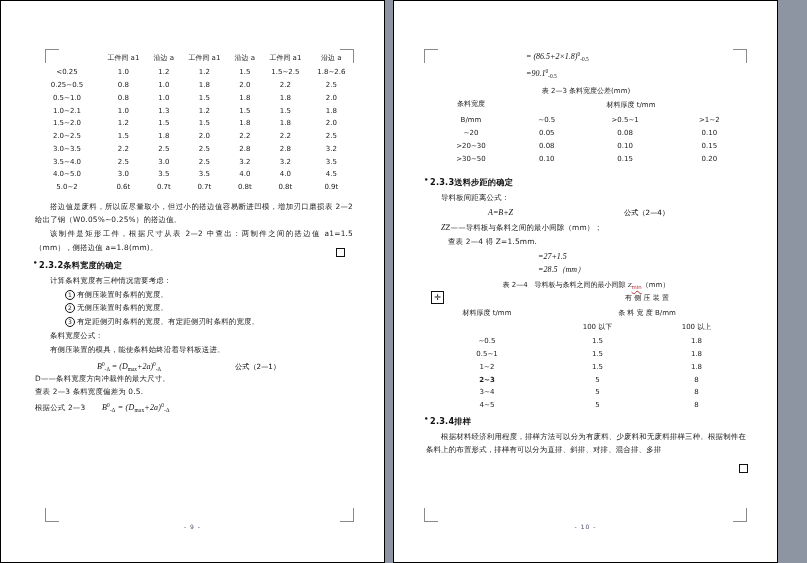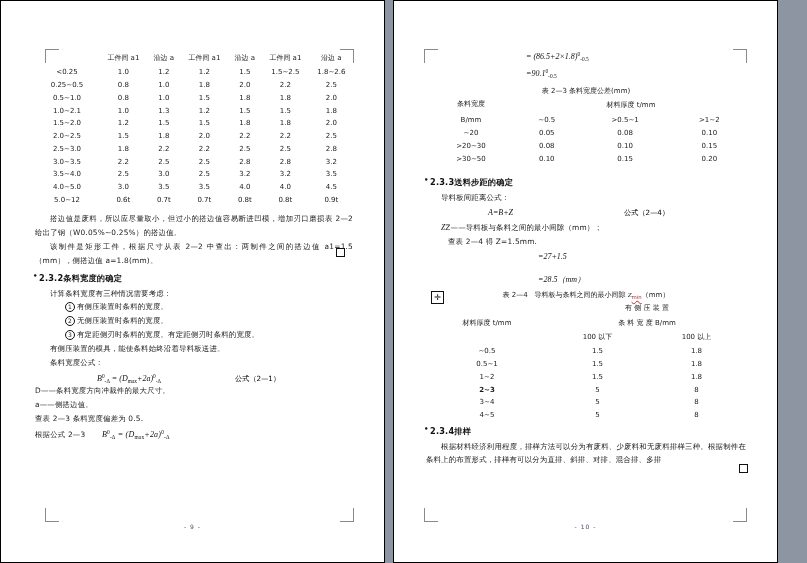--- a/index.html
+++ b/index.html
@@ -176,29 +176,20 @@
               <tr>
                 <td style="width: 62px;">2.0~2.5</td>
                 <td>1.5</td>
                 <td>1.8</td>
                 <td>2.0</td>
                 <td>2.2</td>
                 <td>2.2</td>
                 <td>2.5</td>
               </tr>
               <tr>
-                <td style="width: 62px;">2.5~3.0</td>
-                <td>1.8</td>
-                <td>2.2</td>
-                <td>2.2</td>
-                <td>2.5</td>
-                <td>2.5</td>
-                <td>2.8</td>
-              </tr>
-              <tr>
                 <td style="width: 62px;">3.0~3.5</td>
                 <td>2.2</td>
                 <td>2.5</td>
                 <td>2.5</td>
                 <td>2.8</td>
                 <td>2.8</td>
                 <td>3.2</td>
               </tr>
               <tr>
                 <td style="width: 62px;">3.5~4.0</td>
@@ -212,21 +203,21 @@
               <tr>
                 <td style="width: 62px;">4.0~5.0</td>
                 <td>3.0</td>
                 <td>3.5</td>
                 <td>3.5</td>
                 <td>4.0</td>
                 <td>4.0</td>
                 <td>4.5</td>
               </tr>
               <tr class=" rule-bot">
-                <td style="width: 62px;">5.0~12</td>
+                <td style="width: 62px;">5.0~2</td>
                 <td>0.6t</td>
                 <td>0.7t</td>
                 <td>0.7t</td>
                 <td>0.8t</td>
                 <td>0.8t</td>
                 <td>0.9t</td>
               </tr>
             </tbody>
         </table>
 
@@ -242,32 +233,31 @@
         <div class="para listline">
           <span class="circ">1</span><span>有侧压装置时条料的宽度。</span>
         </div>
         <div class="para listline">
           <span class="circ">2</span><span>无侧压装置时条料的宽度。</span>
         </div>
         <div class="para listline">
           <span class="circ">3</span><span>有定距侧刃时条料的宽度。有定距侧刃时条料的宽度。</span>
         </div>
 
+        <div class="para indent1">条料宽度公式：</div>
         <div class="para indent1">有侧压装置的模具，能使条料始终沿着导料板送进。</div>
-        <div class="para indent1">条料宽度公式：</div>
 
         <div class="formula-row" style="margin-top:4px;">
           <span class="formula lhs">
             <i>B</i><span class="sup">0</span><span class="sub">-Δ</span> = (<i>D</i><span class="sub">max</span>+2<i>a</i>)<span class="sup">0</span><span class="sub">-Δ</span>
           </span>
           <span class="fnote rhs">公式（2—1）</span>
         </div>
 
         <div class="para">D——条料宽度方向冲裁件的最大尺寸。</div>
-        <div class="para">a——侧搭边值。</div>
         <div class="para">查表 2—3 条料宽度偏差为 0.5.</div>
 
         <div class="para">
           <span>根据公式 2—3</span>
           <span class="formula" style="margin-left:14px;">
             <i>B</i><span class="sup">0</span><span class="sub">-Δ</span> = (<i>D</i><span class="sub">max</span>+2<i>a</i>)<span class="sup">0</span><span class="sub">-Δ</span>
           </span>
         </div>
       </div>
 
@@ -340,21 +330,21 @@
         <div class="formula-row" style="margin-top:3px;gap:37px;">
           <span class="formula lhs">A=B+Z</span>
           <span class="fnote rhs">公式（2—4）</span>
         </div>
 
         <div class="para indent1" style="margin-top:3px;">
           <i style="font-family:'Liberation Serif',serif;">Z</i><span>Z——导料板与条料之间的最小间隙（mm）；</span>
         </div>
         <div class="para indent2">查表 2—4 得 Z=1.5mm.</div>
         <div class="formula" style="margin-left:112px;margin-top:3px;">=27+1.5</div>
-        <div class="formula" style="margin-left:112px;margin-top:13px;">=28.5（mm）</div>
+        <div class="formula" style="margin-left:112px;margin-top:3px;">=28.5（mm）</div>
 
         <div class="tcap" style="margin-top:5px;">
           <span>表 2—4</span>&nbsp;&nbsp;&nbsp;<span>导料板与条料之间的最小间隙</span>&nbsp;<i style="font-family:'Liberation Serif',serif;">Z</i><span class="sub" style="color:#b03030;text-decoration:underline wavy #b03030;">min</span><span>（mm）</span>
         </div>
 
         <table class="doc tbl2-4">
           <tbody>
             <tr class="rule-top">
               <td rowspan="3" style="width:120px;vertical-align:middle;">材料厚度 t/mm</td>
               <td colspan="2" class="hdr-span">有  侧  压  装  置</td>

